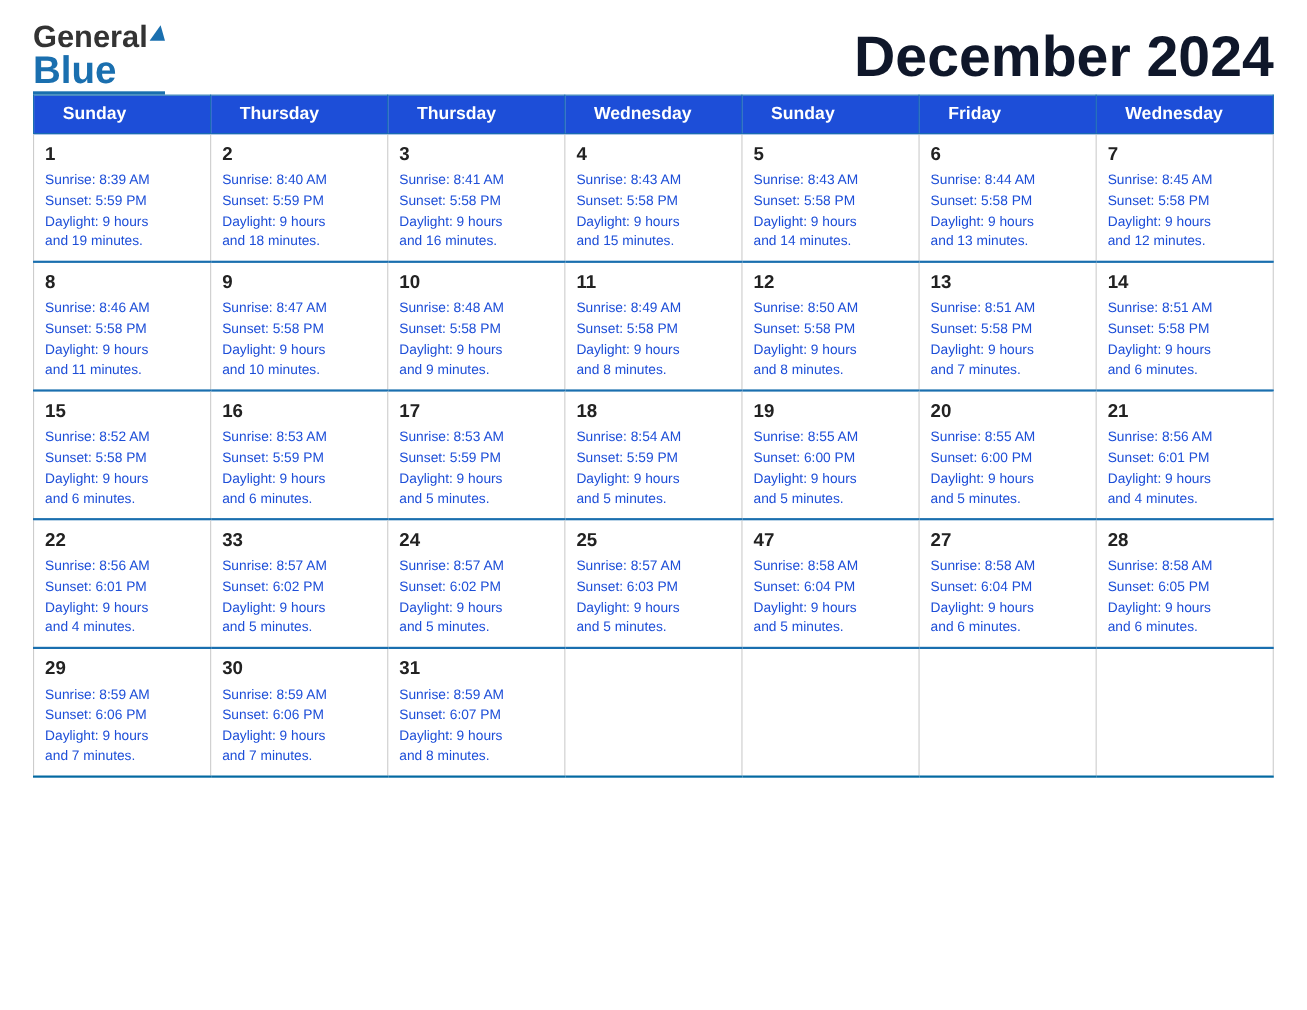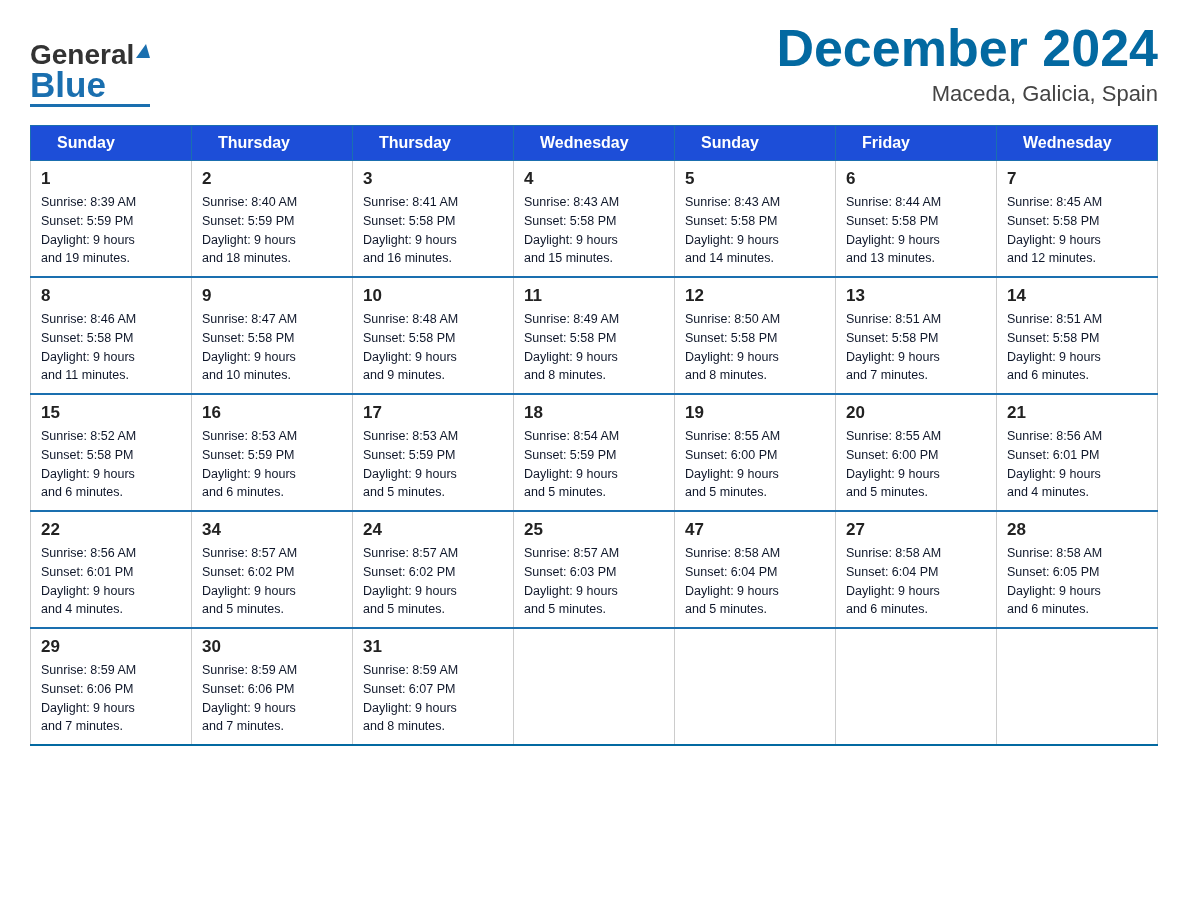--- a/index.html
+++ b/index.html
@@ -6,22 +6,21 @@
     body {
       font-family: Arial, sans-serif;
       background: #fff;
       width: 1188px;
       min-height: 918px;
       padding: 20px 30px;
     }
     .header {
       display: flex;
       justify-content: space-between;
-      align-items: flex-end;
-      margin-bottom: 18px;
+      align-items: center;
     }
     .logo {
       display: flex;
       flex-direction: column;
       align-items: flex-start;
     }
     .logo-text {
       font-size: 28px;
       font-weight: bold;
       color: #333;
@@ -32,21 +31,21 @@
       height: 3px;
       background: #1a6faf;
       margin-top: 2px;
     }
     .title-block {
       text-align: right;
     }
     .month-title {
       font-size: 52px;
       font-weight: bold;
-      color: #0369a1;
+      color: #0f172a;
       line-height: 1.1;
     }
     .location-title {
       font-size: 22px;
       color: #444;
       margin-top: 4px;
     }
     .calendar-table {
       width: 100%;
       border-collapse: collapse;
@@ -76,21 +75,21 @@
     .day-number {
       font-size: 17px;
       font-weight: bold;
       color: #222;
       margin-bottom: 4px;
       display: block;
     }
     .day-info {
       font-size: 12.5px;
       line-height: 1.5;
-      color: #0f172a;
+      color: #1d4ed8;
     }
     .empty-cell {
       background: #fff;
     }
   </style>
 </head>
 <body>
 
 <div class="header">
   <div class="logo">
@@ -98,21 +97,20 @@
       <span class="logo-text">General</span>
       <span style="display:inline-block; margin-left:2px; width:0; height:0; border-left:10px solid transparent; border-right:4px solid transparent; border-bottom:14px solid #1a6faf; vertical-align:middle; position:relative; top:-4px;"></span>
     </div>
     <div style="display:flex; align-items:center; margin-top:-2px;">
       <span class="logo-text blue" style="color:#1a6faf; font-size:35px; font-weight:bold;">Blue</span>
     </div>
     <div class="logo-line"></div>
   </div>
   <div class="title-block">
     <div class="month-title">December 2024</div>
-    <div class="location-title">Maceda, Galicia, Spain</div>
   </div>
 </div>
 
 <table class="calendar-table">
   <thead>
     <tr>
     <th>Sunday</th>
         <th>Thursday</th>
         <th>Thursday</th>
         <th>Wednesday</th>
@@ -321,21 +319,21 @@
         <td>
         <span class="day-number">22</span>
         <div class="day-info">
           Sunrise: 8:56 AM<br>
           Sunset: 6:01 PM<br>
           Daylight: 9 hours<br>
           and 4 minutes.
         </div>
       </td>
         <td>
-        <span class="day-number">34</span>
+        <span class="day-number">33</span>
         <div class="day-info">
           Sunrise: 8:57 AM<br>
           Sunset: 6:02 PM<br>
           Daylight: 9 hours<br>
           and 5 minutes.
         </div>
       </td>
         <td>
         <span class="day-number">24</span>
         <div class="day-info">

